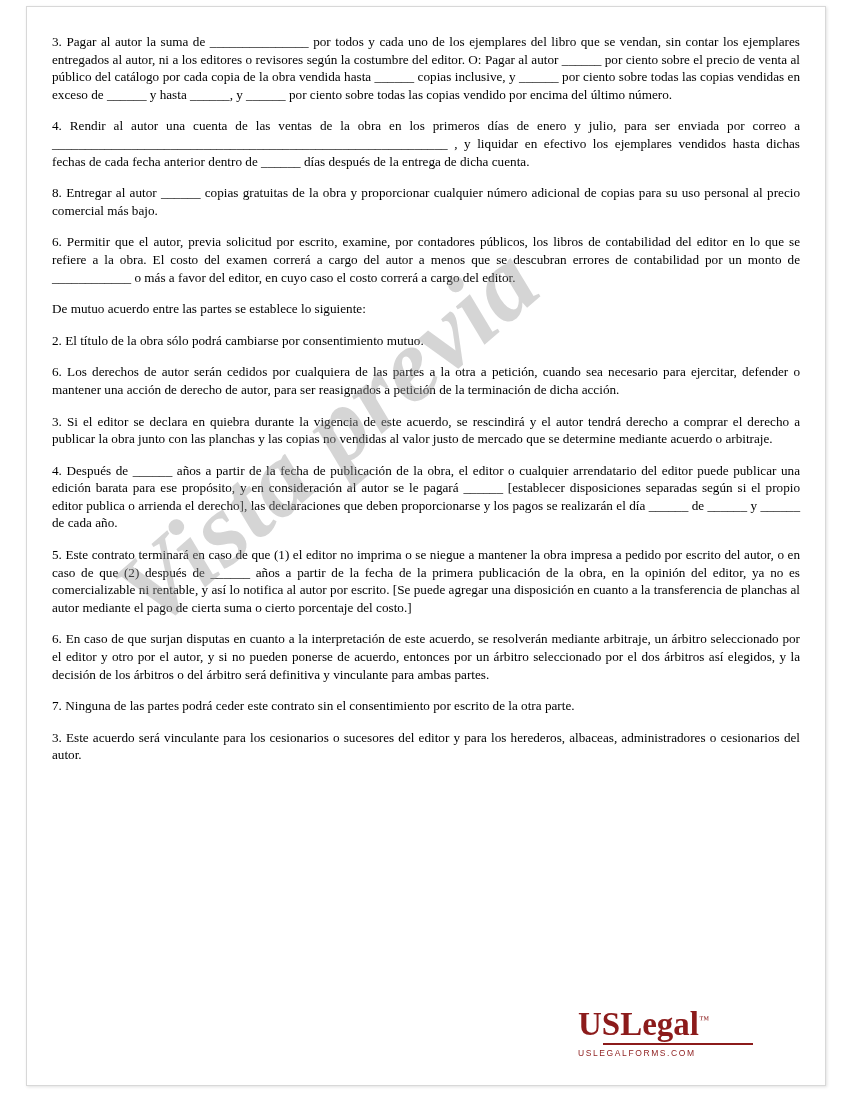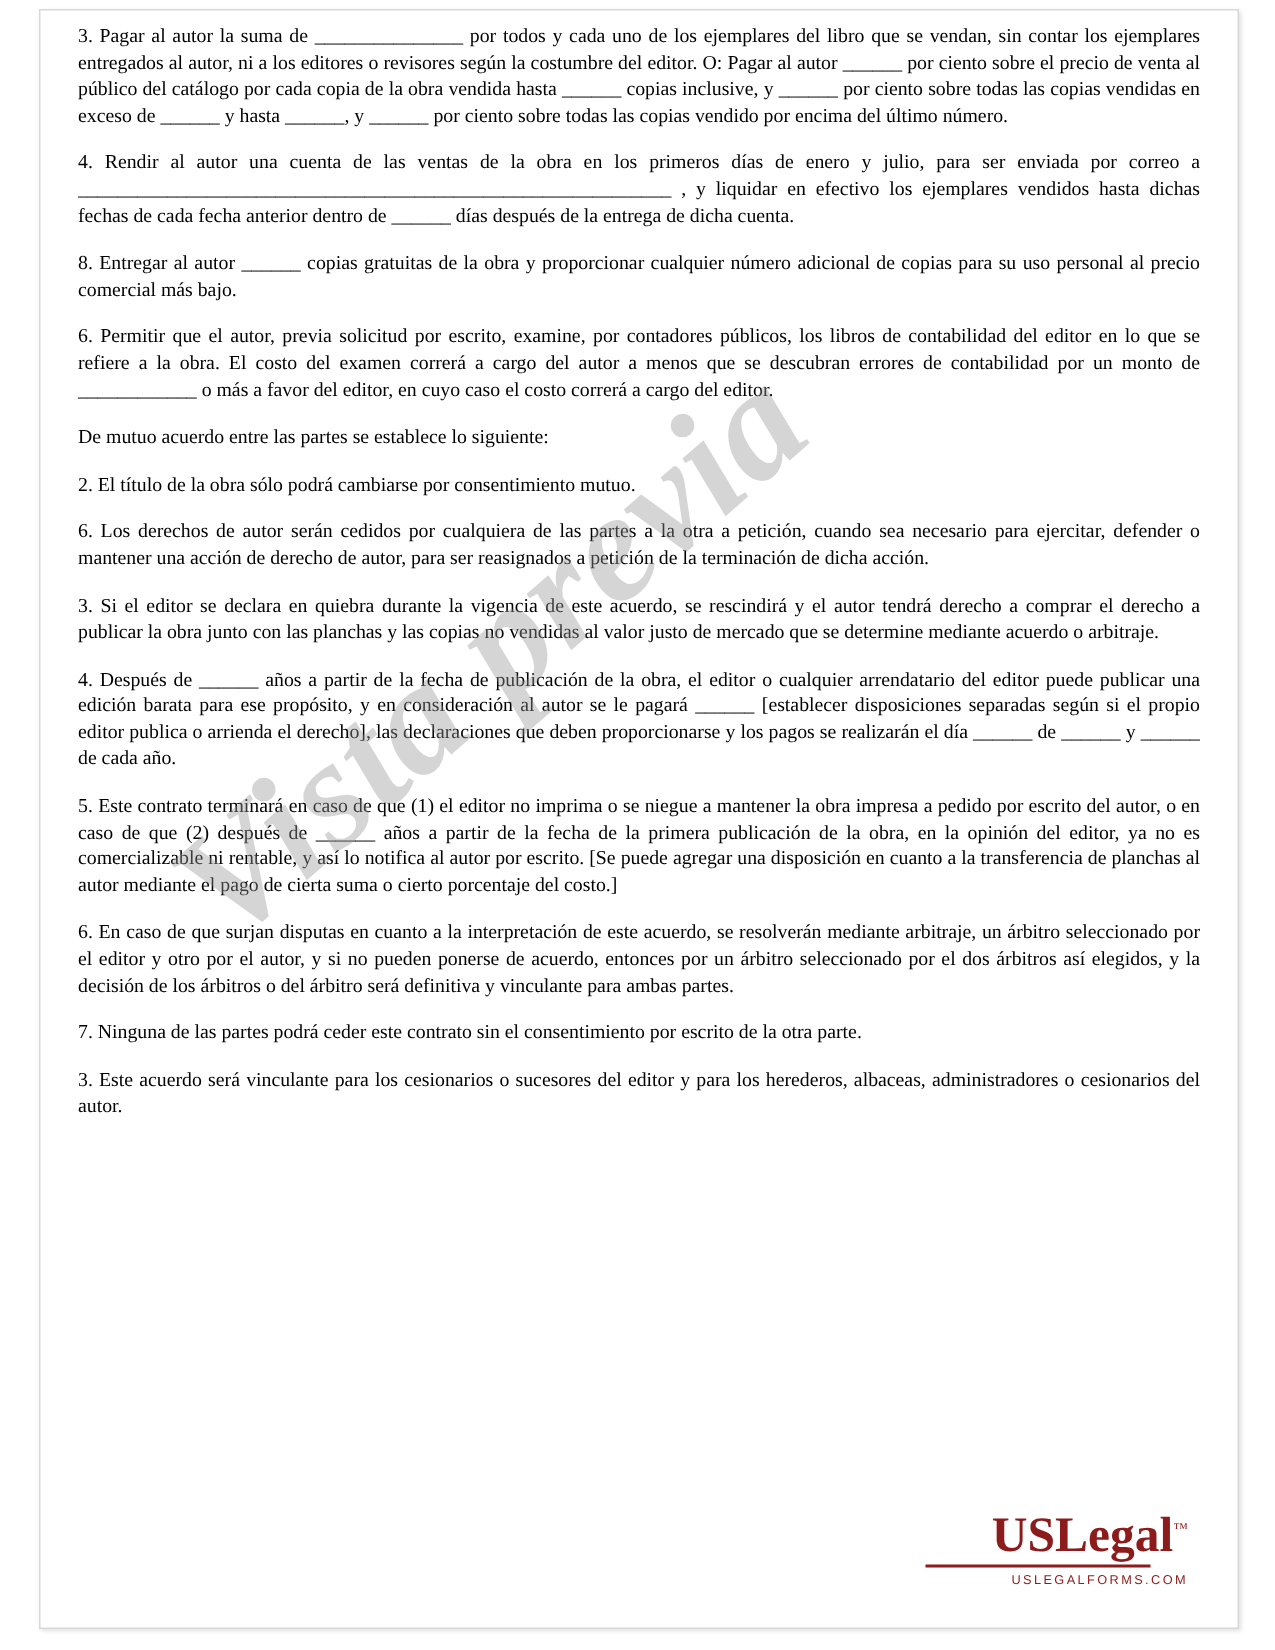--- a/index.html
+++ b/index.html
@@ -31,21 +31,21 @@
     left: 26px;
     width: 800px;
     height: 1080px;
     border: 1px solid #d8d8d8;
     box-shadow: 1px 1px 3px rgba(0,0,0,0.12);
     box-sizing: border-box;
     pointer-events: none;
   }
   .content {
     position: absolute;
-    top: 15px;
+    top: 33px;
     left: 52px;
     width: 748px;
     box-sizing: border-box;
   }
   p.para {
     margin: 0 0 14px 0;
     font-size: 13.2px;
     line-height: 17.6px;
     text-align: justify;
     text-justify: inter-word;
@@ -71,23 +71,23 @@
     font-weight: bold;
     color: rgba(150,150,150,0.40);
     transform: rotate(-41deg);
     transform-origin: left top;
     white-space: nowrap;
     letter-spacing: 1px;
   }
   
   .logo {
     position: absolute;
-    right: 58px;
+    right: 72px;
     bottom: 42px;
-    text-align: right;
+    text-align: left;
     width: 200px;
   }
   .logo-main {
     font-family: "Liberation Serif", "DejaVu Serif", serif;
     font-size: 33px;
     font-weight: bold;
     color: #8c1b1b;
     letter-spacing: 0px;
     line-height: 34px;
     white-space: nowrap;

